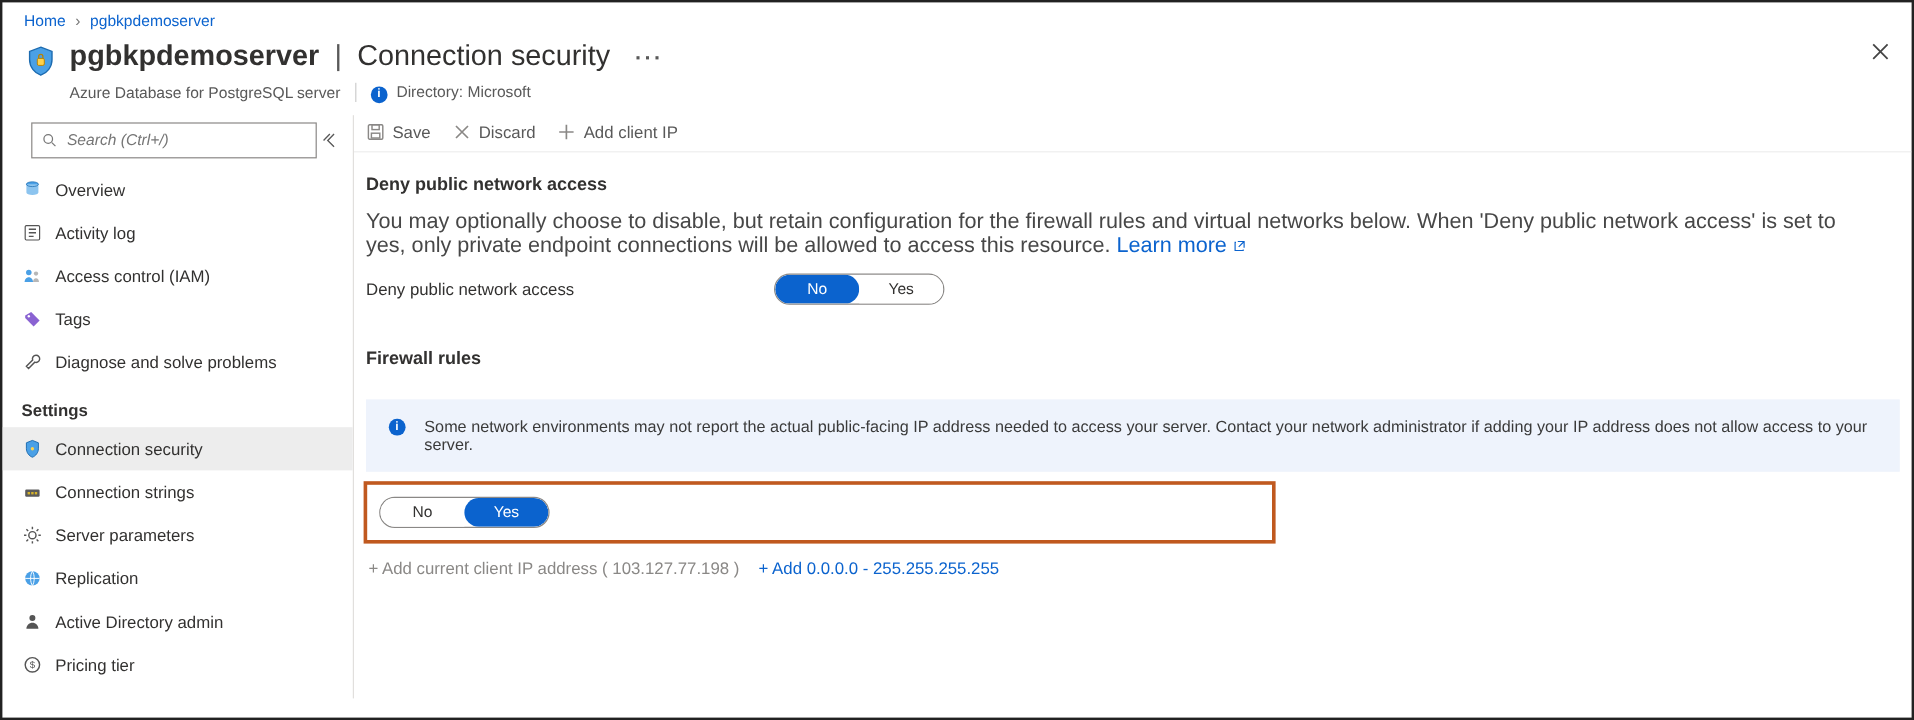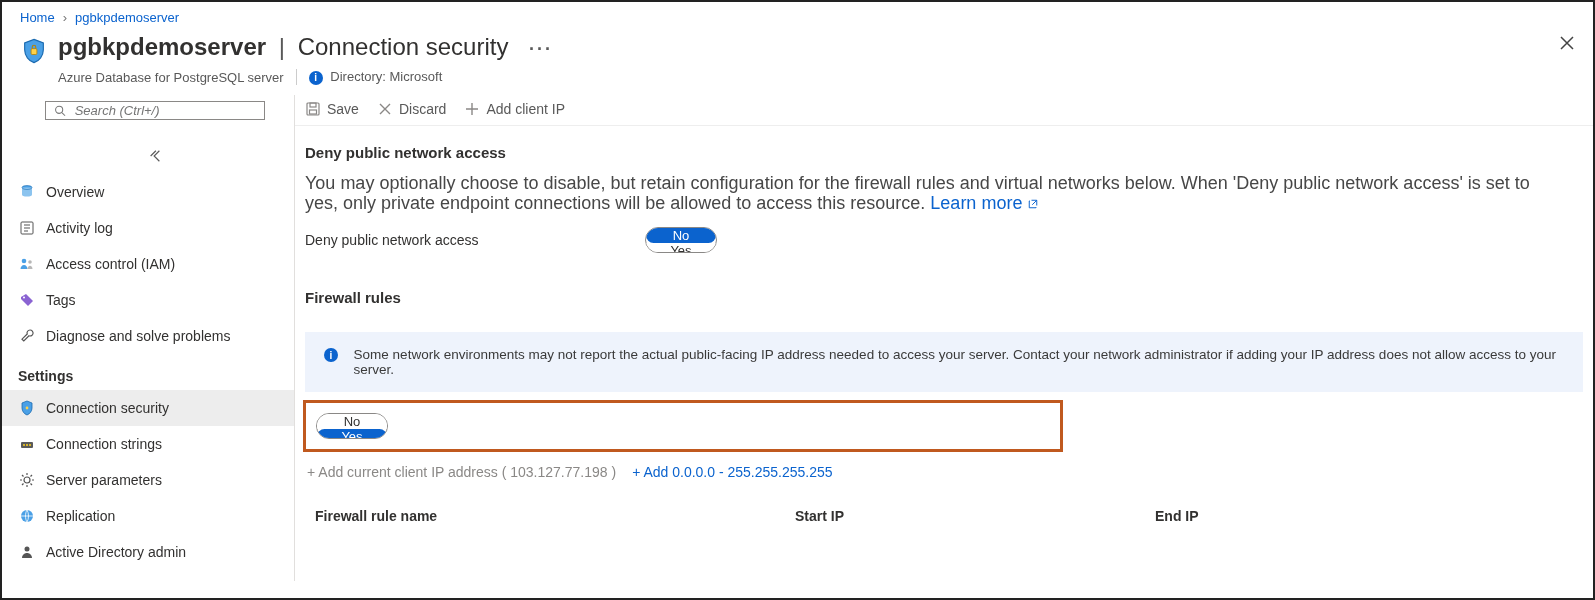--- a/index.html
+++ b/index.html
@@ -91,22 +91,21 @@
     flex: 0 0 auto;
     border-right: 1px solid #e1dfdd;
     position: relative;
     display: flex;
     flex-direction: column;
   }
   .search-row {
     display: flex;
     align-items: center;
     padding: 6px 10px 8px 24px;
-    gap: 26px;
-    flex-direction: column;
+    gap: 0;
   }
   .search-box {
     flex: 1;
     border: 1px solid #8a8886;
     height: 30px;
     display: flex;
     align-items: center;
     padding: 0 8px;
     font-style: italic;
     color: #777;
@@ -193,21 +192,20 @@
     border:1px solid #8a8886; color:#8a8886; font-size:10px; margin-left:6px;
   }
 
   .toggle-pill {
     display:inline-flex;
     border: 1px solid #8a8886;
     border-radius: 16px;
     height: 26px;
     overflow: hidden;
     user-select: none;
-    flex-direction: column;
   }
   .toggle-pill .opt {
     width: 70px;
     display:flex; align-items:center; justify-content:center;
     font-size: 13px;
     cursor:pointer;
     background:#fff;
     color:#323130;
   }
   .toggle-pill .opt.active {
@@ -504,21 +502,16 @@
         </div>
       </div>
 
       <div class="add-links">
         <span class="disabled">
           <span>+ Add current client IP address ( </span><span>103.127.77.198</span><span> )</span>
         </span>
         <a href="#">+ Add 0.0.0.0 - 255.255.255.255</a>
       </div>
 
-      <div class="rule-headers">
-        <div class="col1">Firewall rule name</div>
-        <div class="col2">Start IP</div>
-        <div class="col3">End IP</div>
-      </div>
     </div>
   </div>
 
 </div>
 
 </body></html>

